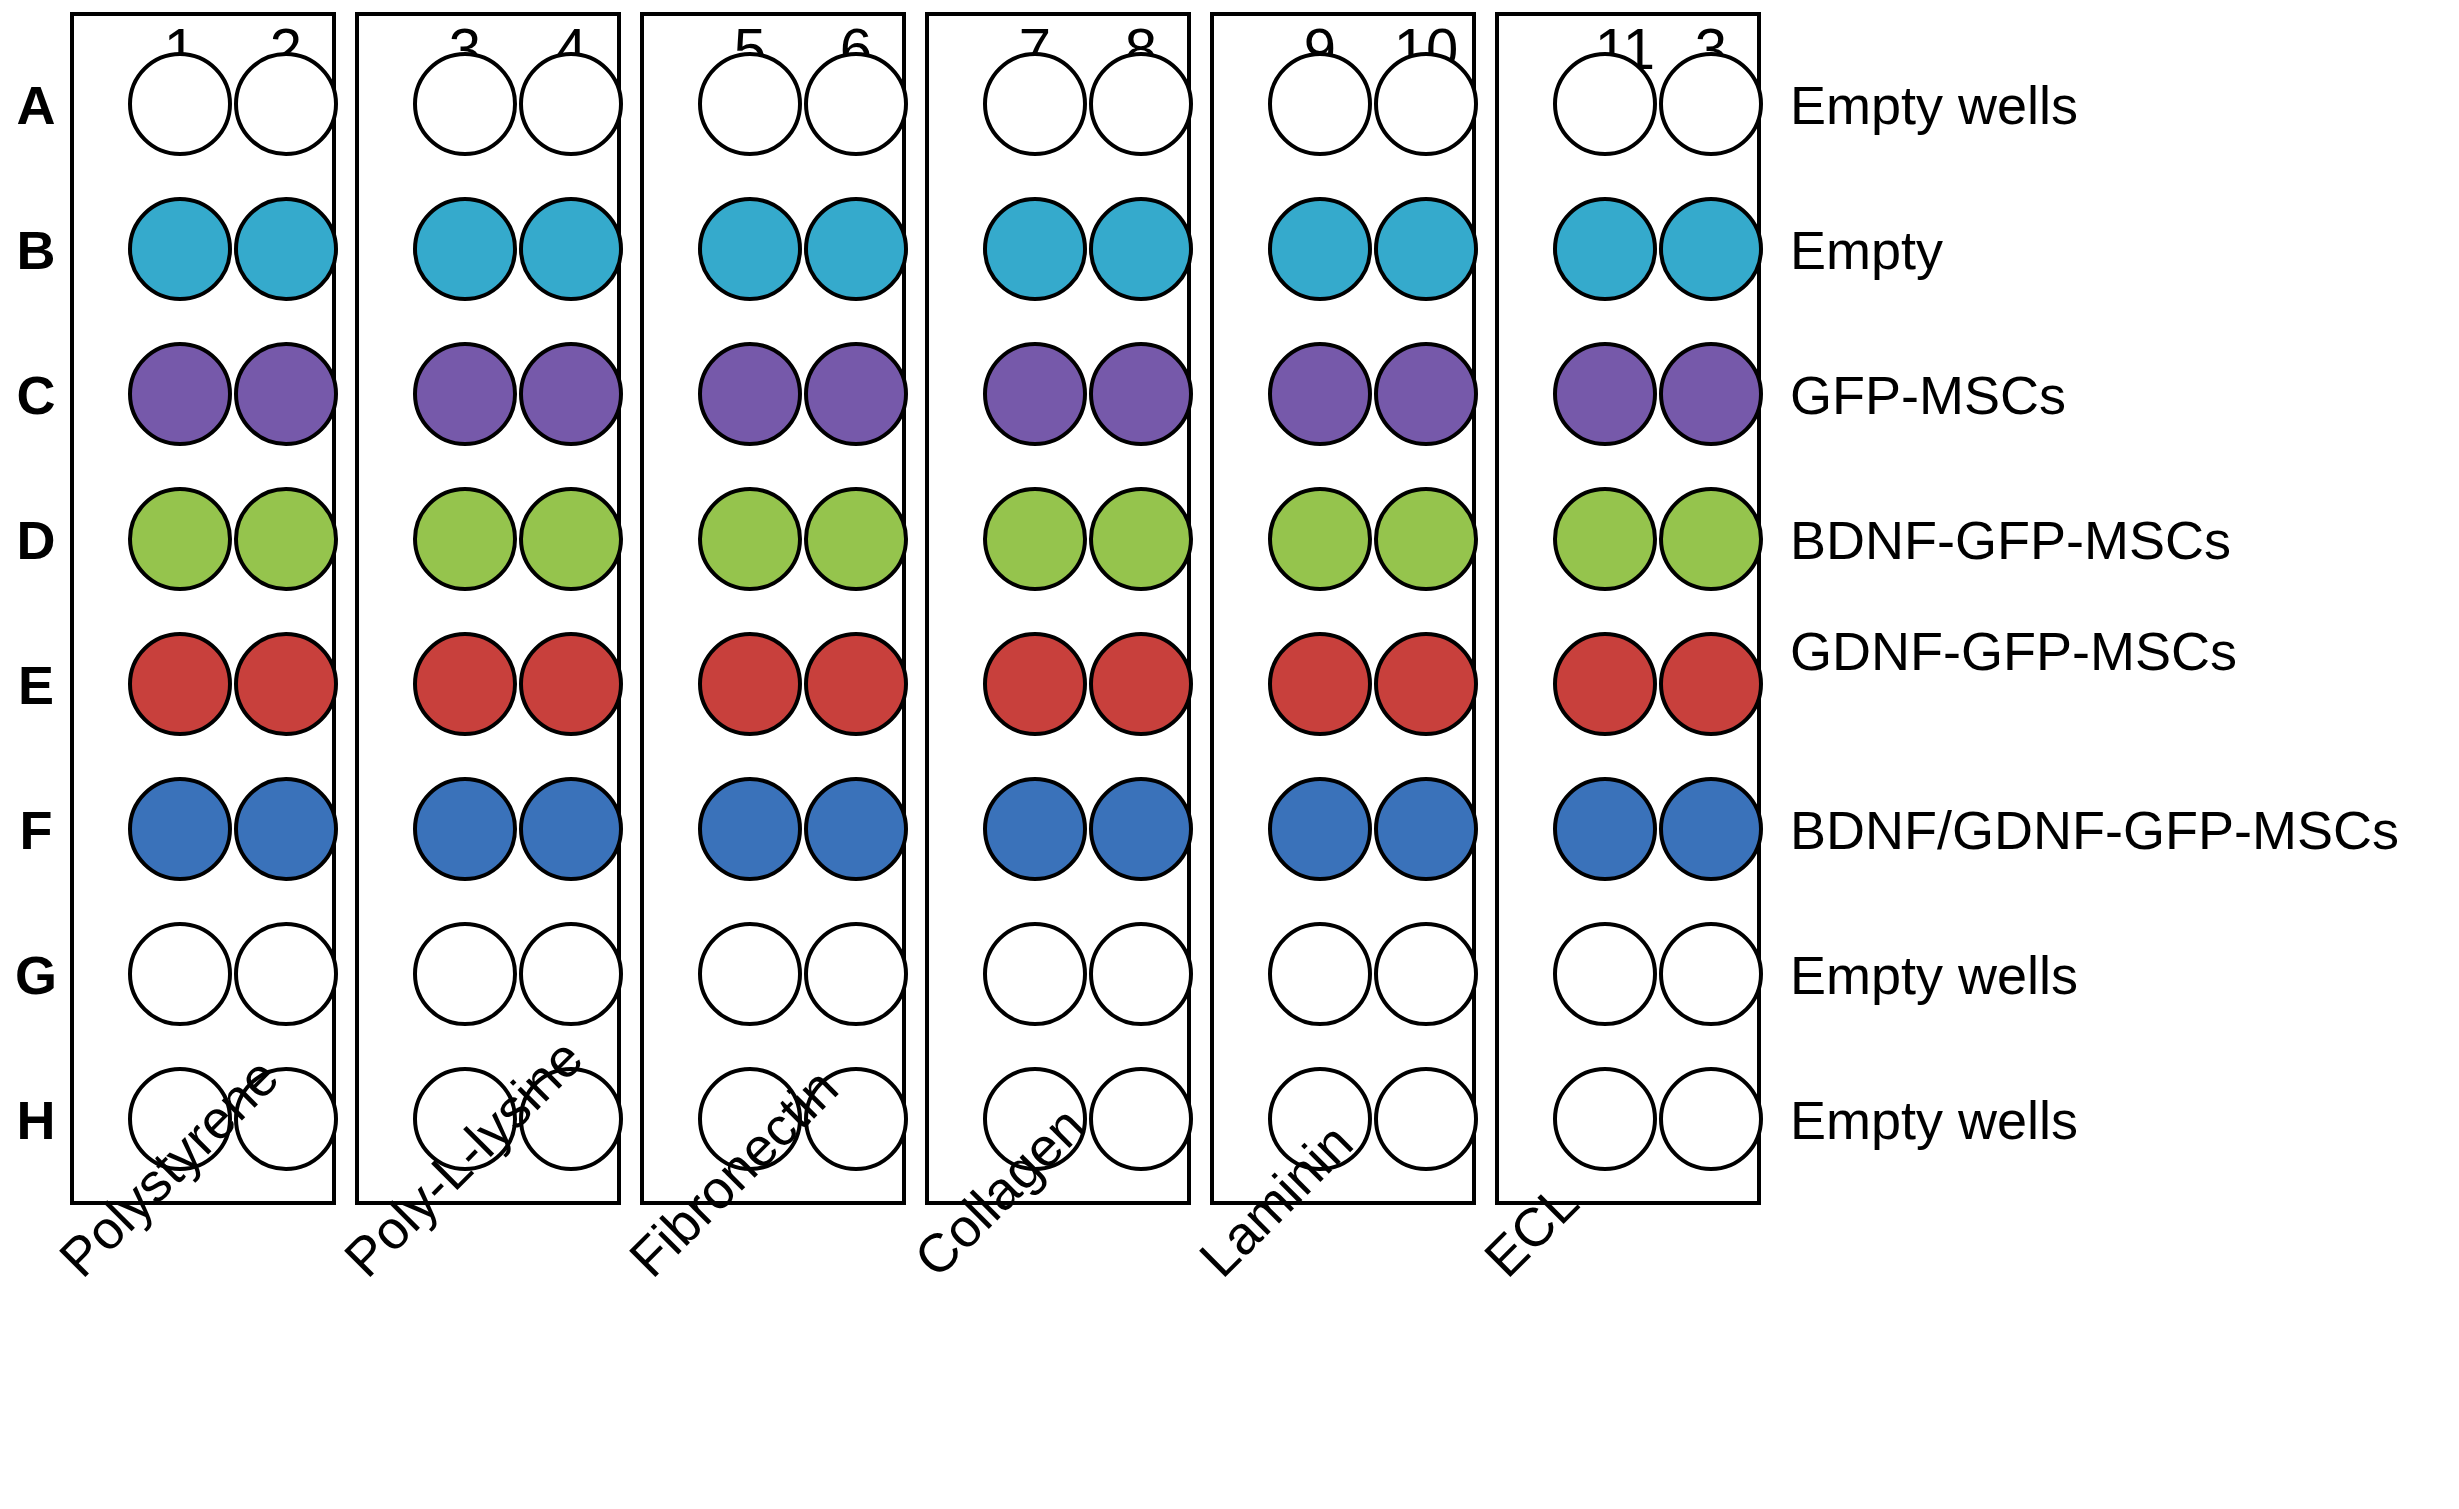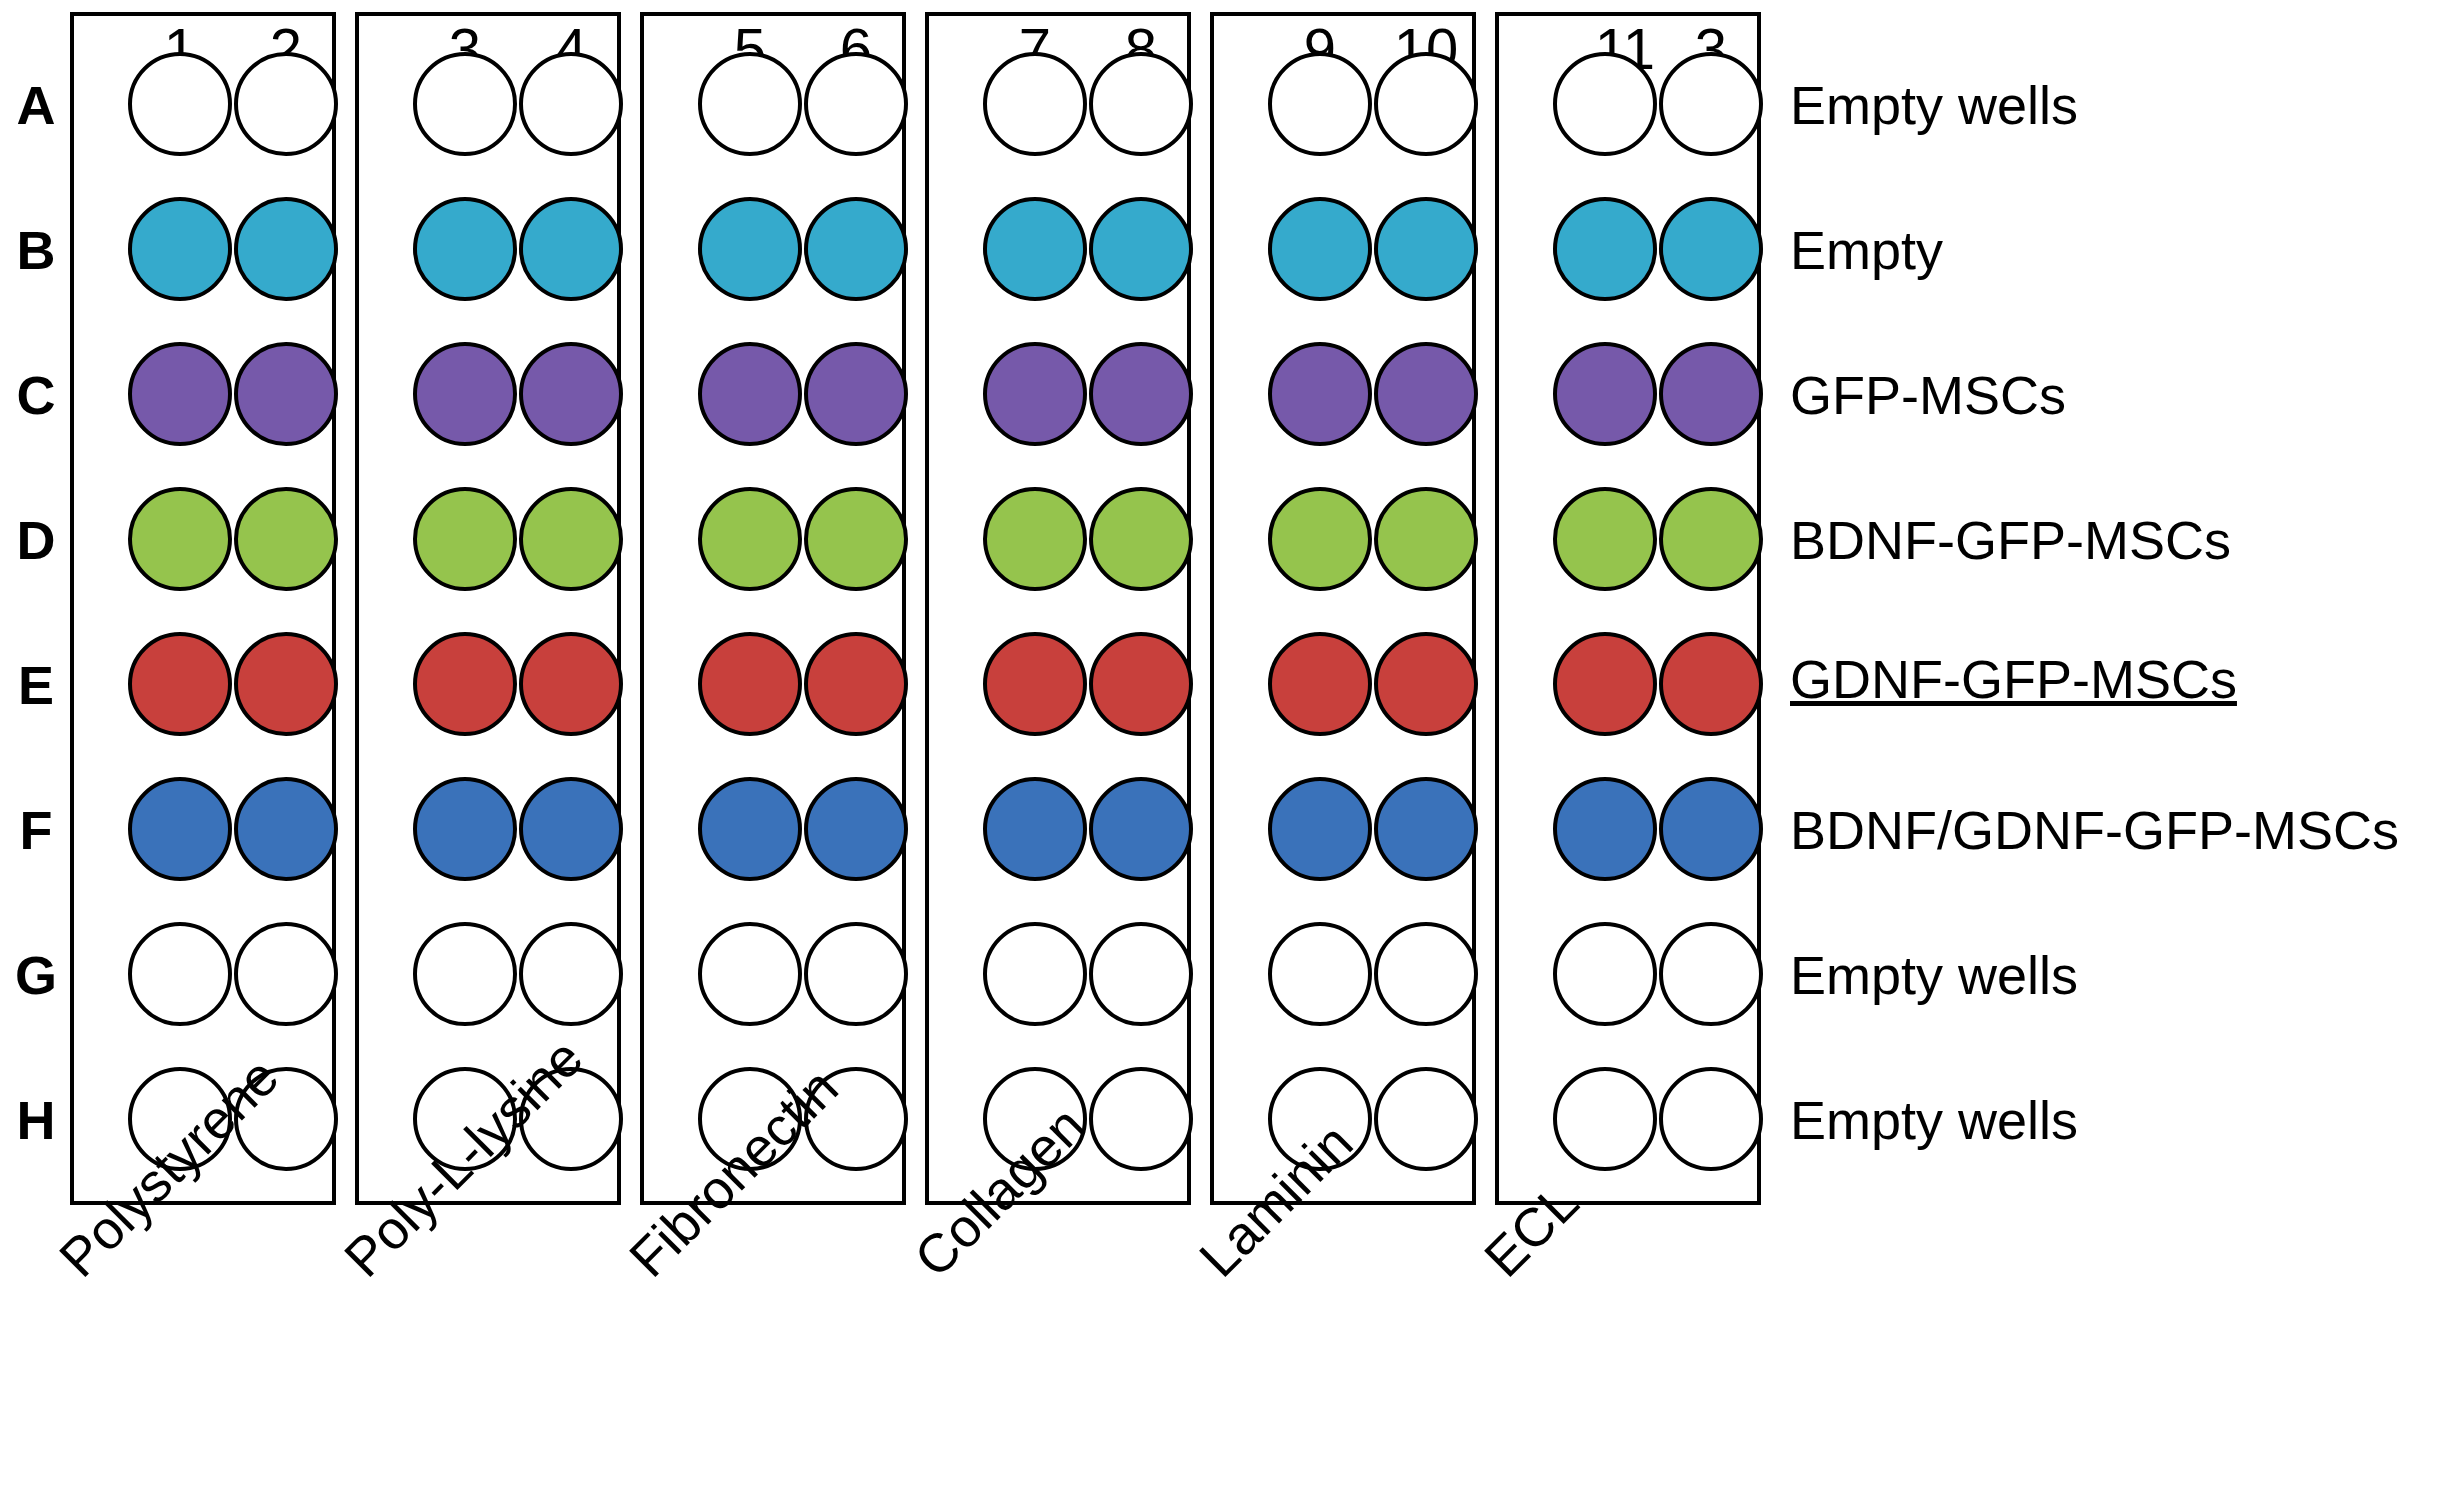--- a/index.html
+++ b/index.html
@@ -211,16 +211,16 @@
 <div class="well" style="left: 1659px; top: 777px; background: rgb(58, 114, 186);"></div>
 <div class="well" style="left: 1553px; top: 922px; background: rgb(255, 255, 255);"></div>
 <div class="well" style="left: 1659px; top: 922px; background: rgb(255, 255, 255);"></div>
 <div class="well" style="left: 1553px; top: 1067px; background: rgb(255, 255, 255);"></div>
 <div class="well" style="left: 1659px; top: 1067px; background: rgb(255, 255, 255);"></div>
 <div class="substrate-label" style="left: 1513px; top: 1232px;">ECL</div>
 <div class="row-desc" style="top: 78px;">Empty wells</div>
 <div class="row-desc" style="top: 223px;">Empty</div>
 <div class="row-desc" style="top: 368px;">GFP-MSCs</div>
 <div class="row-desc" style="top: 513px;">BDNF-GFP-MSCs</div>
-<div class="row-desc" style="top: 652px; text-decoration: underline;">GDNF-GFP-MSCs</div>
+<div class="row-desc" style="top: 624px;">GDNF-GFP-MSCs</div>
 <div class="row-desc" style="top: 803px;">BDNF/GDNF-GFP-MSCs</div>
 <div class="row-desc" style="top: 948px;">Empty wells</div>
 <div class="row-desc" style="top: 1093px;">Empty wells</div>
 
 </body></html>

